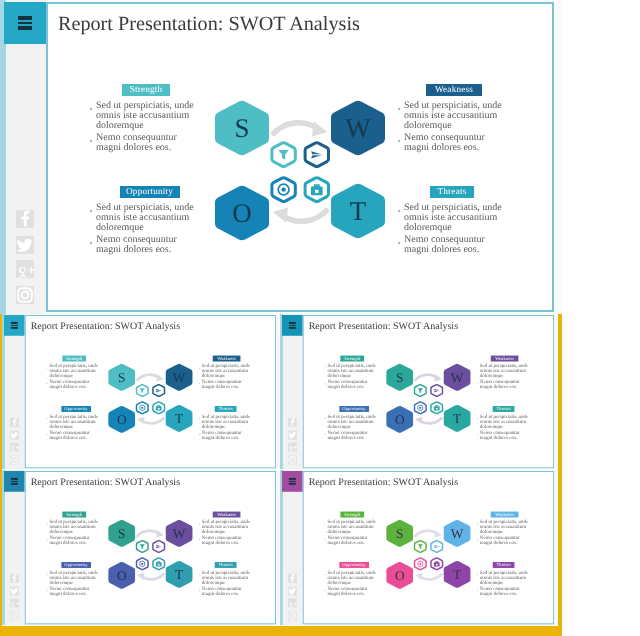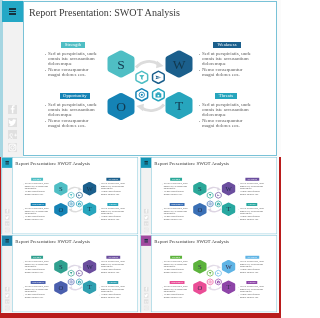--- a/index.html
+++ b/index.html
@@ -1,18 +1,18 @@
 <!DOCTYPE html>
 <html><head>
 <meta charset="utf-8">
 <style>
 
 html,body{margin:0;padding:0;}
 body{width:281px;height:318px;background:#ffffff;font-family:"Liberation Serif",serif;overflow:hidden;}
-.page{position:relative;width:281px;height:318px;background:#b91c1c;}
+.page{position:relative;width:281px;height:318px;background:#eab308;}
 
 
 .appview{position:absolute;width:281px;height:157px;background:#fbfbfb;overflow:hidden;transform-origin:0 0;}
 .leftstrip{position:absolute;left:0;top:0;width:3px;height:157px;background:#a6d6e2;}
 .sidebar{position:absolute;left:3px;top:0;width:20px;height:157px;background:#f2f2f2;}
 .hamburger{position:absolute;left:2px;top:1px;width:21px;height:21px;background:#24a8c6;display:flex;flex-direction:column;justify-content:center;align-items:center;}
 .hamburger i{display:block;width:7.6px;height:1.3px;background:#15333f;margin:0.6px 0;}
 .social{position:absolute;left:8px;top:105px;display:flex;flex-direction:column;}
 .social .sq{width:9px;height:9px;background:#e0e0e0;margin-bottom:3.7px;position:relative;overflow:hidden;}
 .social .sq svg{position:absolute;left:-1px;top:-1px;display:block;}

